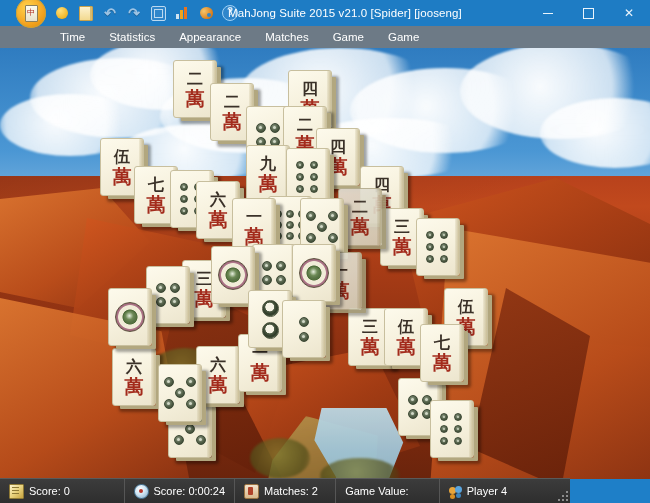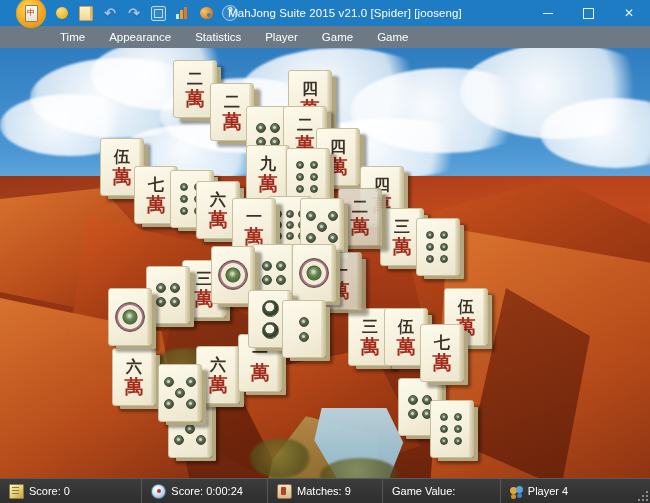--- a/index.html
+++ b/index.html
@@ -235,21 +235,21 @@
     width: 17px; height: 17px; border-radius: 50%;
     background: radial-gradient(circle at 45% 40%, #f7f4e6 0%, #f7f4e6 34%, #4e5c44 38%, #2e3a27 60%, #47553e 72%, #f3eedc 78%);
     border: 1.5px solid #47503a;
     box-sizing: border-box;
   }
   .col2 { display: flex; flex-direction: column; gap: 5px; align-items: center; }
 
   
   #statusbar {
     position: absolute; bottom: 0; left: 0;
-    width: 650px; height: 24px;
+    width: 570px; height: 24px;
     background: linear-gradient(#3c3c3c, #2e2e2e);
     border-top: 1px solid #5a5a5a;
     display: flex; align-items: center;
     z-index: 40;
     color: #ffffff; font-size: 11px;
   }
   .sb-cell {
     height: 24px; display: flex; align-items: center; gap: 5px;
     padding: 0 9px; box-sizing: border-box;
     border-right: 1px solid #565656;
@@ -331,23 +331,23 @@
         <span class="wc-max"></span>
       </div>
       <div class="win-btn close">
         <span>✕</span>
       </div>
     </div>
   </div>
 
   <div id="menubar">
     <div class="menu-item">Time</div>
+    <div class="menu-item">Statistics</div>
     <div class="menu-item">Appearance</div>
-    <div class="menu-item">Statistics</div>
-    <div class="menu-item">Player</div>
+    <div class="menu-item">Matches</div>
     <div class="menu-item">Game</div>
     <div class="menu-item">Game</div>
   </div>
 
   <div id="board">
     <div id="bg-sky"></div>
 
     <div class="cloud" style="left:30px;  top:10px;  width:180px; height:80px;"></div>
     <div class="cloud" style="left:90px;  top:-8px;  width:150px; height:70px;"></div>
     <div class="cloud" style="left:160px; top:30px;  width:170px; height:75px;"></div>
@@ -684,21 +684,21 @@
     <div class="sb-cell" style="width:145px;">
       <span class="sb-ic score"></span>
       <span>Score: 0</span>
     </div>
     <div class="sb-cell" style="width:128px;">
       <span class="sb-ic time"></span>
       <span>Score: 0:00:24</span>
     </div>
     <div class="sb-cell" style="width:117px;">
       <span class="sb-ic match"></span>
-      <span>Matches: 9</span>
+      <span>Matches: 2</span>
     </div>
     <div class="sb-cell" style="width:120px;">
       <span>Game Value:</span>
     </div>
     <div class="sb-cell nosep" style="width:152px;">
       <span class="sb-ic player"></span>
       <span>Player 4</span>
     </div>
     <div id="grip">
       <i style="right:0;bottom:0"></i>

